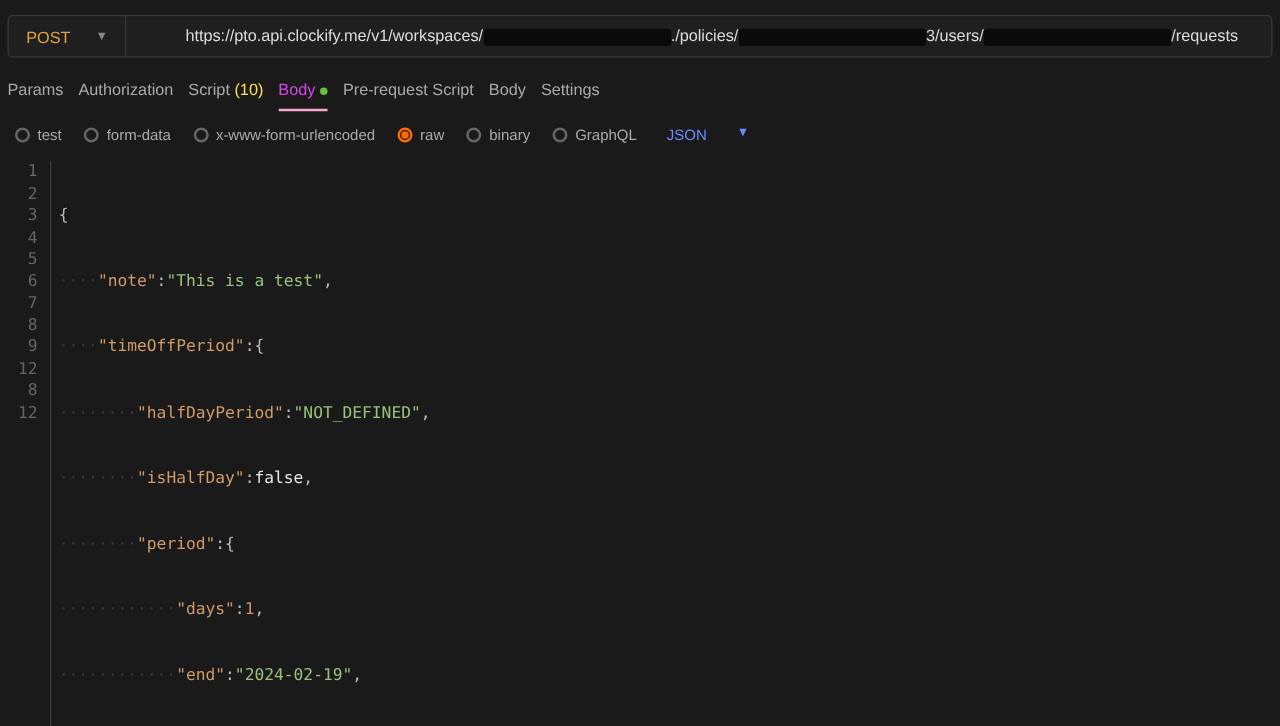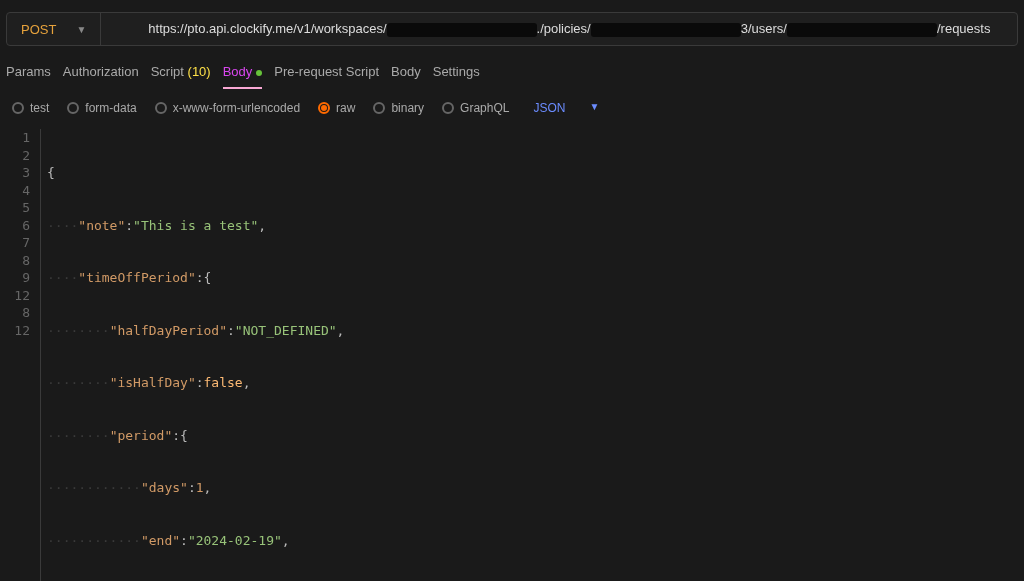--- a/index.html
+++ b/index.html
@@ -110,21 +110,21 @@
     position: relative;
     border-left: 1px solid #3a3a3a;
     padding-left: 6px;
     white-space: pre;
   }
   .code .line { position: relative; }
   .ws { color: #3a3a3a; }
   .p { color: #bbb; } 
   .k { color: #d19a66; } 
   .s { color: #98c379; } 
-  .kw { color: #fdba74; text-align: center; } 
+  .kw { color: #e5e5e5; text-align: center; } 
   .n { color: #d19a66; }
   .c { color: #bbb; }
 </style>
 </head>
 <body>
 
 <div class="urlbar">
   <div class="method">
     <span>POST</span>
     <span class="chev">▼</span>

